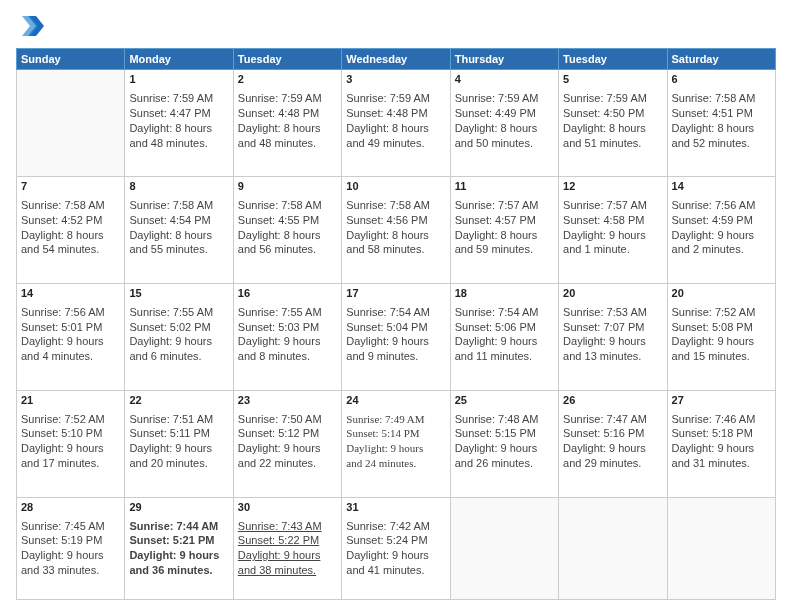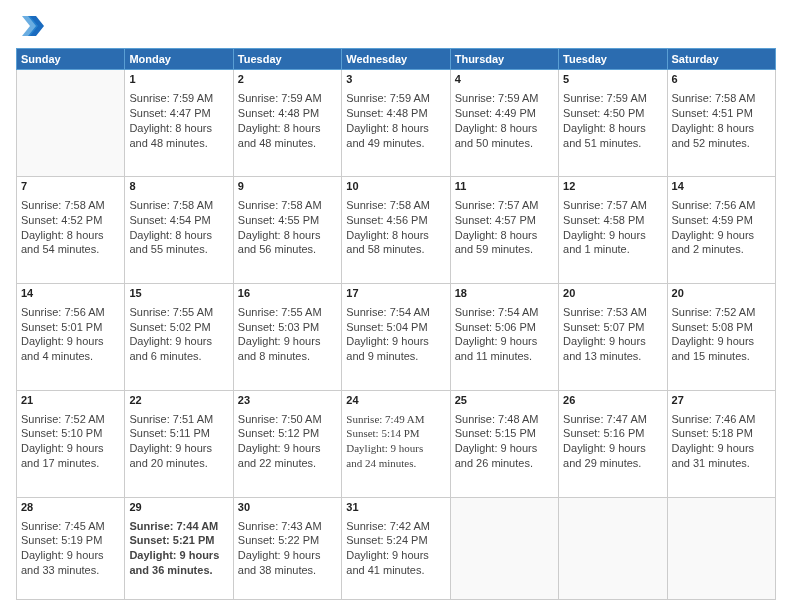--- a/index.html
+++ b/index.html
@@ -272,21 +272,21 @@
           <td>
             <span class="day-num">18</span>
             <div class="day-info" style="white-space: pre-line;">Sunrise: 7:54 AM
 Sunset: 5:06 PM
 Daylight: 9 hours
 and 11 minutes.</div>
           </td>
           <td>
             <span class="day-num">20</span>
             <div class="day-info" style="white-space: pre-line;">Sunrise: 7:53 AM
-Sunset: 5:07 PM
+Sunset: 7:07 PM
 Daylight: 9 hours
 and 13 minutes.</div>
           </td>
           <td>
             <span class="day-num">20</span>
             <div class="day-info" style="white-space: pre-line;">Sunrise: 7:52 AM
 Sunset: 5:08 PM
 Daylight: 9 hours
 and 15 minutes.</div>
           </td>
@@ -352,21 +352,21 @@
           </td>
           <td>
             <span class="day-num">29</span>
             <div class="day-info" style="white-space: pre-line; font-weight: bold;">Sunrise: 7:44 AM
 Sunset: 5:21 PM
 Daylight: 9 hours
 and 36 minutes.</div>
           </td>
           <td>
             <span class="day-num">30</span>
-            <div class="day-info" style="white-space: pre-line;">Sunrise: 7:43 AM
+            <div class="day-info" style="white-space: pre-line; text-decoration: underline;">Sunrise: 7:43 AM
 Sunset: 5:22 PM
 Daylight: 9 hours
 and 38 minutes.</div>
           </td>
           <td>
             <span class="day-num">31</span>
             <div class="day-info" style="white-space: pre-line;">Sunrise: 7:42 AM
 Sunset: 5:24 PM
 Daylight: 9 hours
 and 41 minutes.</div>

